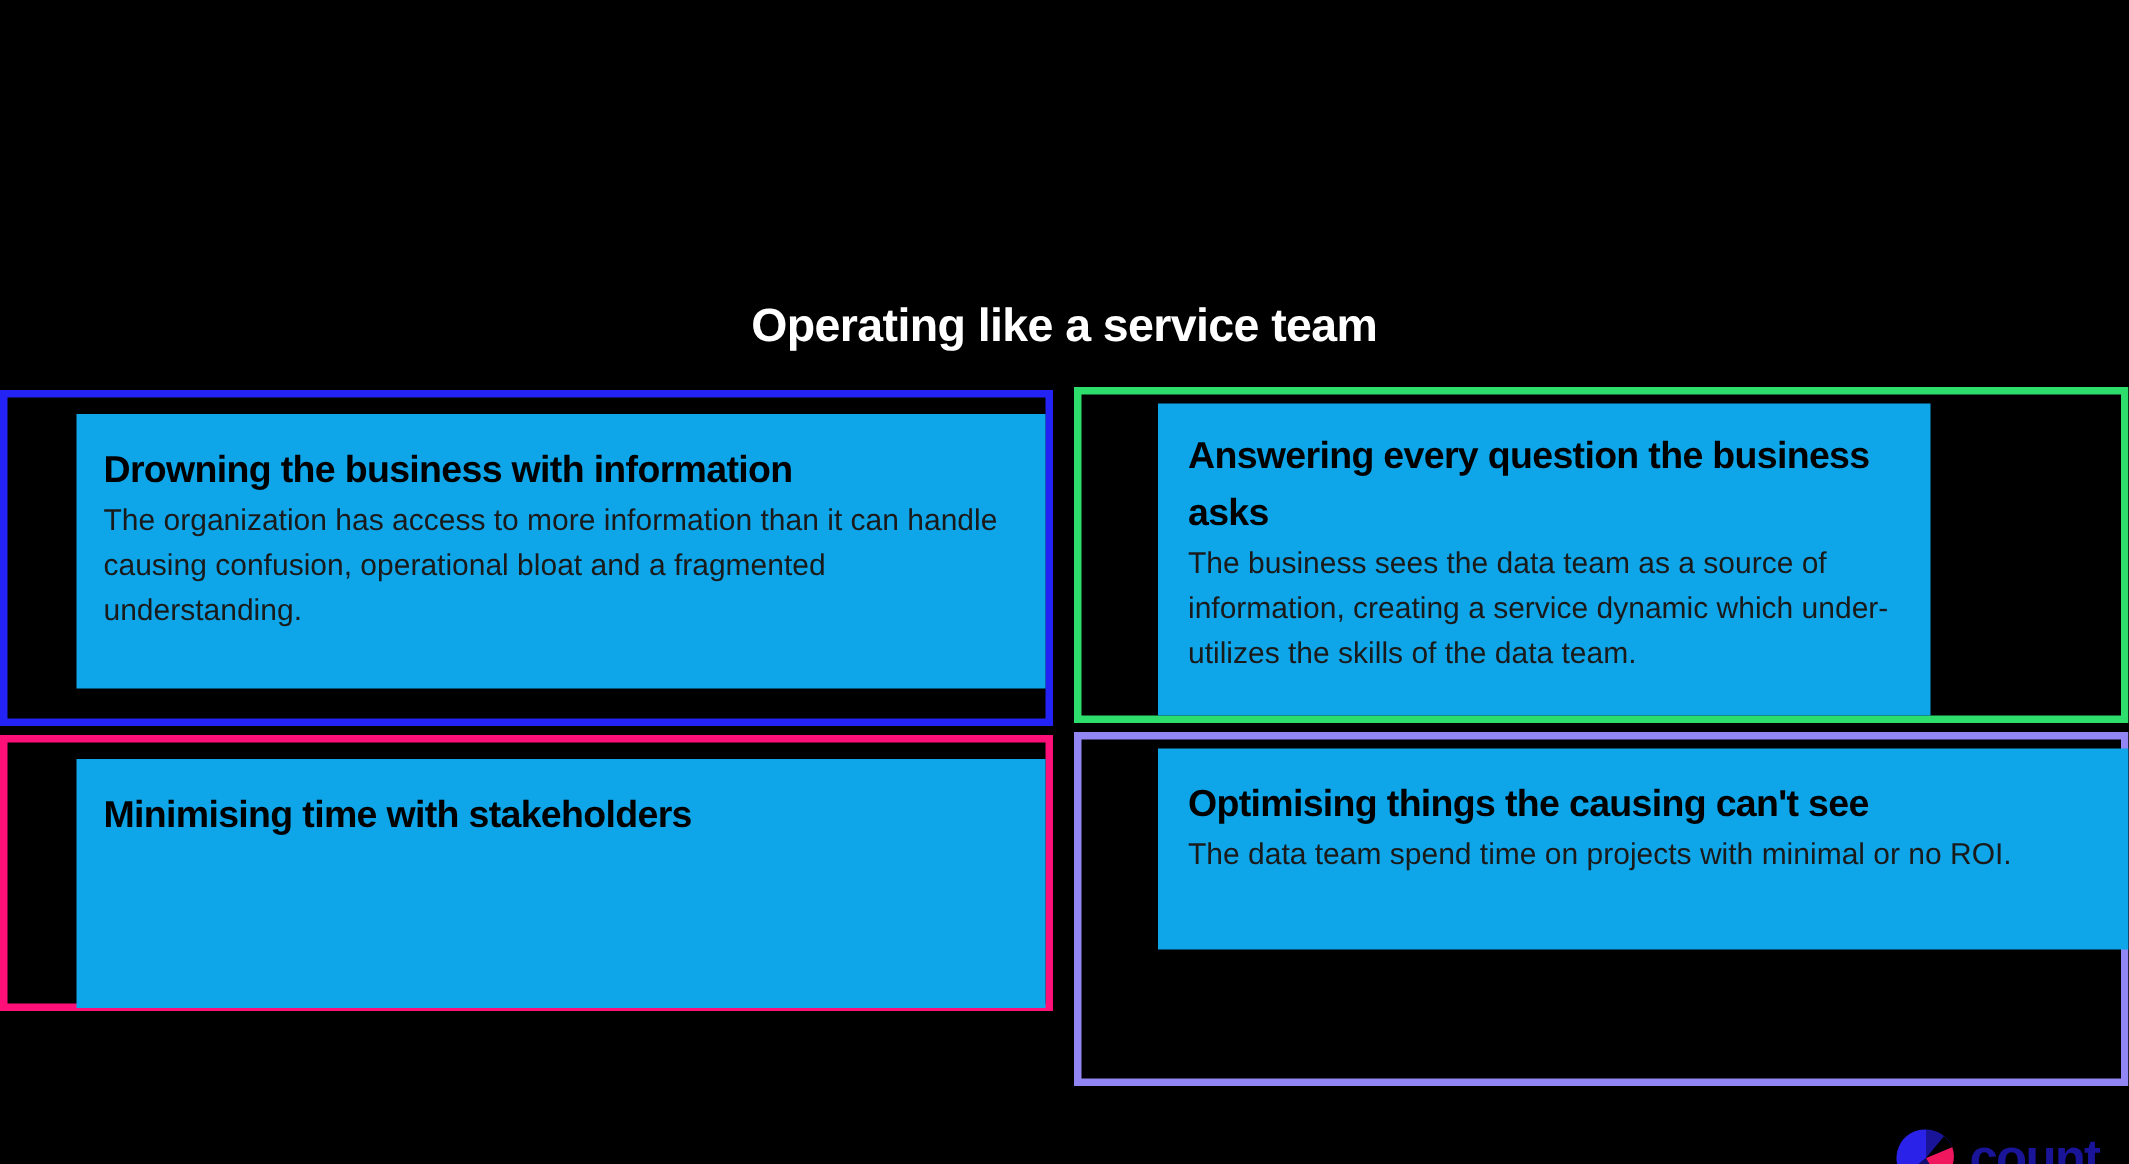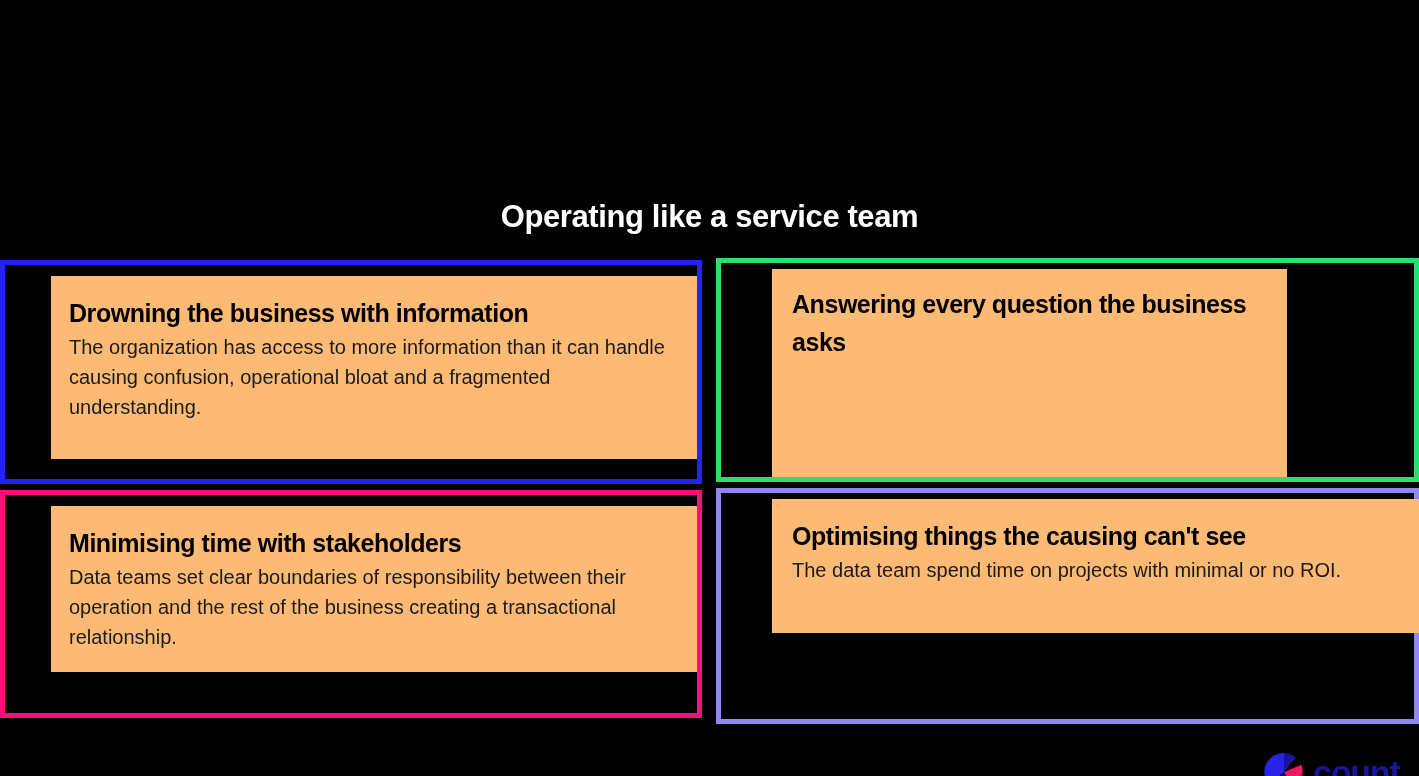--- a/index.html
+++ b/index.html
@@ -38,21 +38,21 @@
 
   
   .card {
     position: absolute;
     box-sizing: border-box;
     background: #000000;
   }
 
   .card-inner {
     position: absolute;
-    background: #fdba74;
+    background: #0ea5e9;
     box-sizing: border-box;
     overflow: hidden;
   }
 
   .card-heading {
     color: #000000;
     font-size: 25px;
     font-weight: 700;
     letter-spacing: -0.45px;
     line-height: 38px;
@@ -82,21 +82,21 @@
   #card-answering {
     left: 716px; top: 258px; width: 703px; height: 224px;
     border: 5px solid #2ede6d;
   }
   #card-answering .card-inner {
     left: 51px; top: 6px; width: 515px; height: 208px;
     padding: 16px 22px 0 20px;
   }
 
   #card-minimising {
-    left: 0px;   top: 490px;  width: 702px;  height: 228px;
+    left: 0px;   top: 490px;  width: 702px;  height: 184px;
     border: 5px solid #ff1078;
   }
   #card-minimising .card-inner {
     left: 46px; top: 11px; width: 646px; height: 166px;
     padding: 18px 22px 0 18px;
   }
 
   #card-optimising {
     left: 716px; top: 488px; width: 703px; height: 236px;
     border: 5px solid #9186f3;
@@ -141,27 +141,27 @@
   <div class="card" id="card-drowning" style="border-color: rgb(35, 35, 245);">
     <div class="card-inner">
       <h2 class="card-heading">Drowning the business with information</h2>
       <p class="card-body">The organization has access to more information than it can handle causing confusion, operational bloat and a fragmented understanding.</p>
     </div>
   </div>
 
   <div class="card" id="card-answering" style="border-color: rgb(46, 222, 109);">
     <div class="card-inner">
       <h2 class="card-heading">Answering every question the business asks</h2>
+      <p class="card-body">The business sees the data team as a source of information, creating a service dynamic which under-utilizes the skills of the data team.</p>
     </div>
   </div>
 
   <div class="card" id="card-minimising" style="border-color: rgb(255, 16, 120);">
     <div class="card-inner">
       <h2 class="card-heading">Minimising time with stakeholders</h2>
-      <p class="card-body">Data teams set clear boundaries of responsibility between their operation and the rest of the business creating a transactional relationship.</p>
     </div>
   </div>
 
   <div class="card" id="card-optimising" style="border-color: rgb(145, 134, 243);">
     <div class="card-inner">
       <h2 class="card-heading">Optimising things the causing can't see</h2>
       <p class="card-body">The data team spend time on projects with minimal or no ROI.</p>
     </div>
   </div>
 

